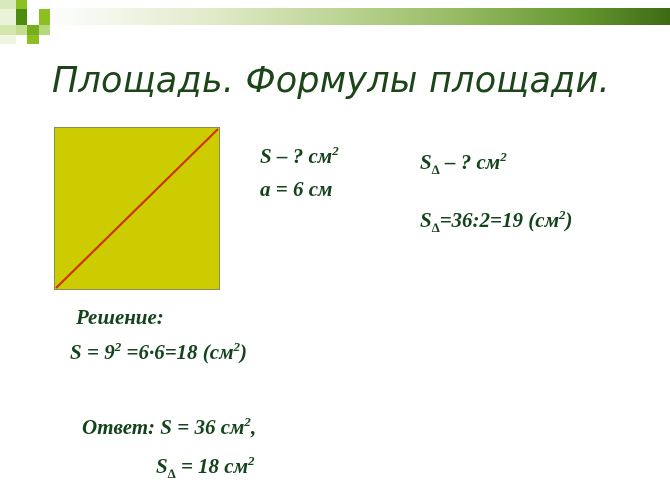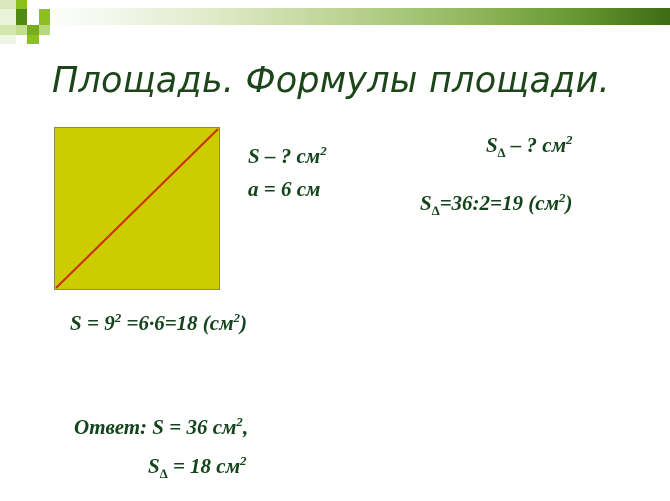--- a/index.html
+++ b/index.html
@@ -100,27 +100,27 @@
     position: absolute;
     color: #14441b;
     font-family: "Liberation Serif", "DejaVu Serif", serif;
     font-weight: bold;
     font-style: italic;
     white-space: nowrap;
   }
   .math sup { font-size: 0.62em; vertical-align: super; font-style: italic; }
   .math sub { font-size: 0.62em; vertical-align: sub; font-style: normal; }
 
-  #col-left  { left: 248px; top: 134px; font-size: 21px; line-height: 33px; }
-  #col-right { left: 420px; top: 117px; font-size: 21px; line-height: 45px; text-align: right; }
+  #col-left  { left: 260px; top: 134px; font-size: 21px; line-height: 33px; }
+  #col-right { left: 420px; top: 134px; font-size: 21px; line-height: 45px; }
 
   #solution  { left: 70px;  top: 303px; font-size: 21px; line-height: 29px; }
   #solution .heading { padding-left: 6px; }
 
-  #answer    { left: 74px;  top: 405px; font-size: 21px; line-height: 33px; }
+  #answer    { left: 82px;  top: 405px; font-size: 21px; line-height: 33px; }
   #answer .indent { display: block; padding-left: 74px; }
 </style>
 </head>
 <body>
 
 <div id="header-band"></div>
 
 <div id="deco-squares">
   <i class="sq-a"></i>
   <i class="sq-b"></i>
@@ -148,19 +148,20 @@
   <div><span>S – ? см</span><sup>2</sup></div>
   <div>a = 6 см</div>
 </div>
 
 <div class="math" id="col-right">
   <div><span>S</span><sub>∆</sub><span> – ? см</span><sup>2</sup></div>
   <div><span>S</span><sub>∆</sub><span>=36:2=19 (см</span><sup>2</sup><span>)</span></div>
 </div>
 
 <div class="math" id="solution">
+  <div class="heading">Решение:</div>
   <div><span>S = 9</span><sup>2</sup><span> =6·6=18 (см</span><sup>2</sup><span>)</span></div>
 </div>
 
 <div class="math" id="answer">
   <div><span>Ответ: S = 36 см</span><sup>2</sup><span>,</span></div>
   <div class="indent"><span>S</span><sub>∆</sub><span> = 18 см</span><sup>2</sup></div>
 </div>
 
 </body></html>

